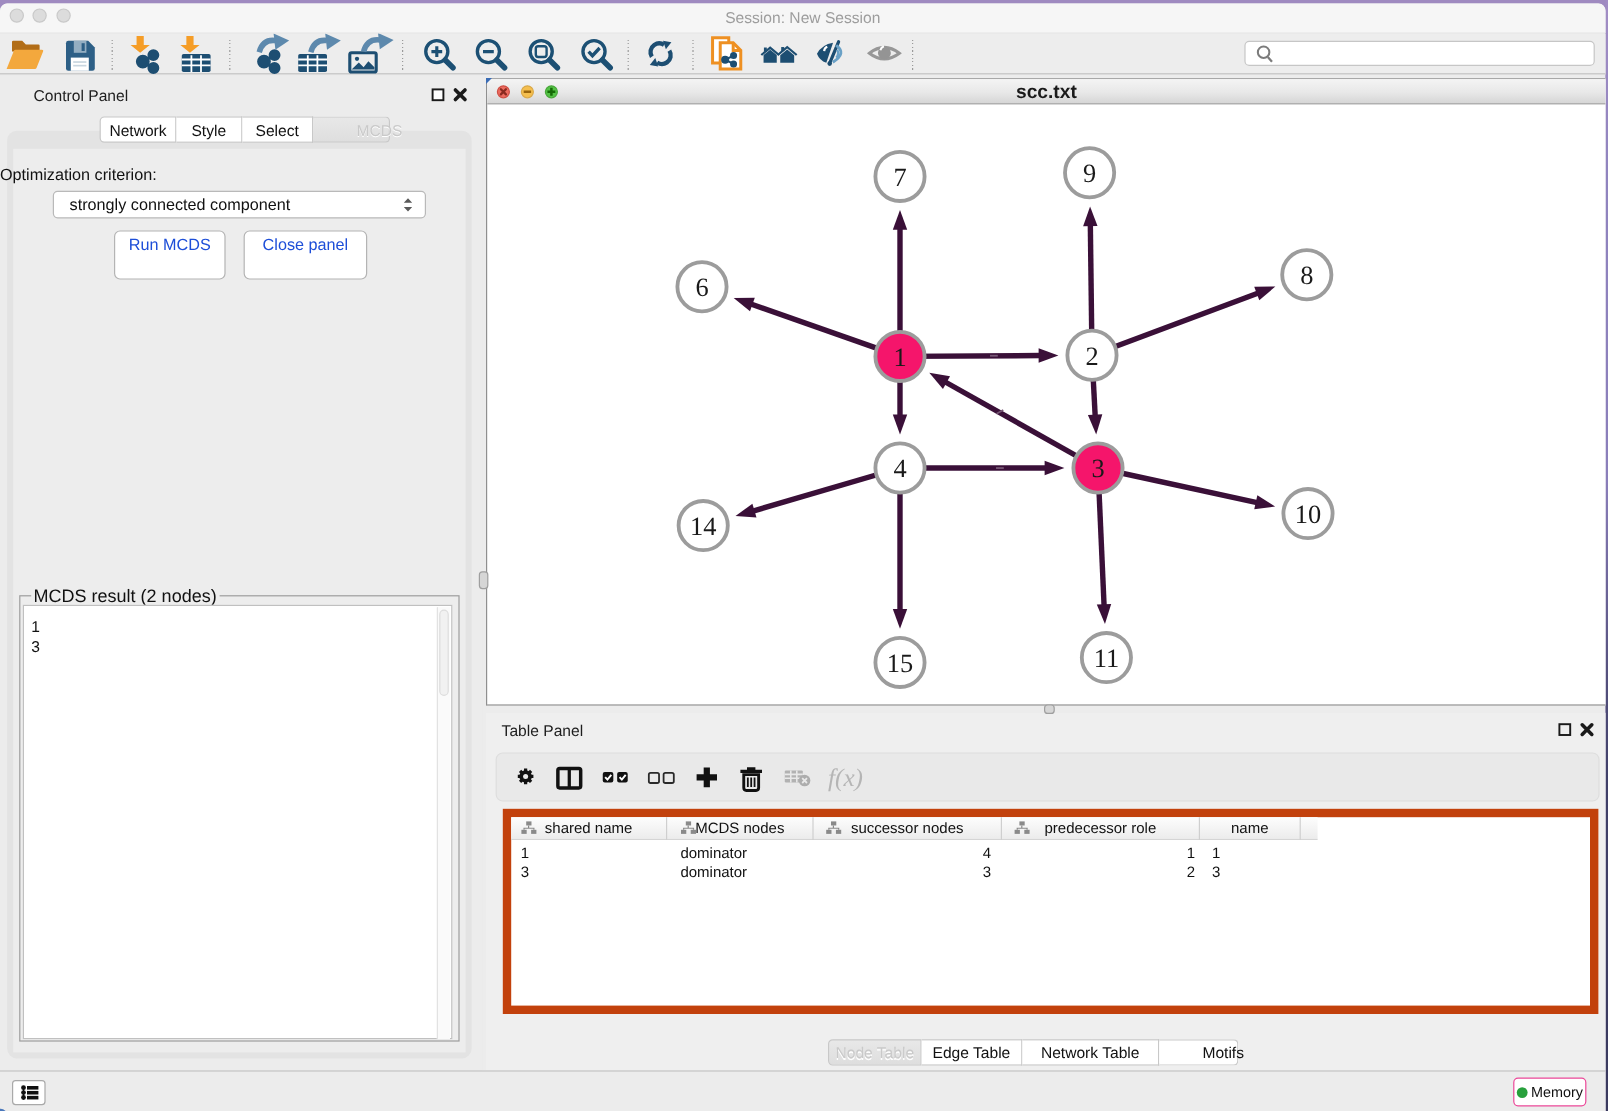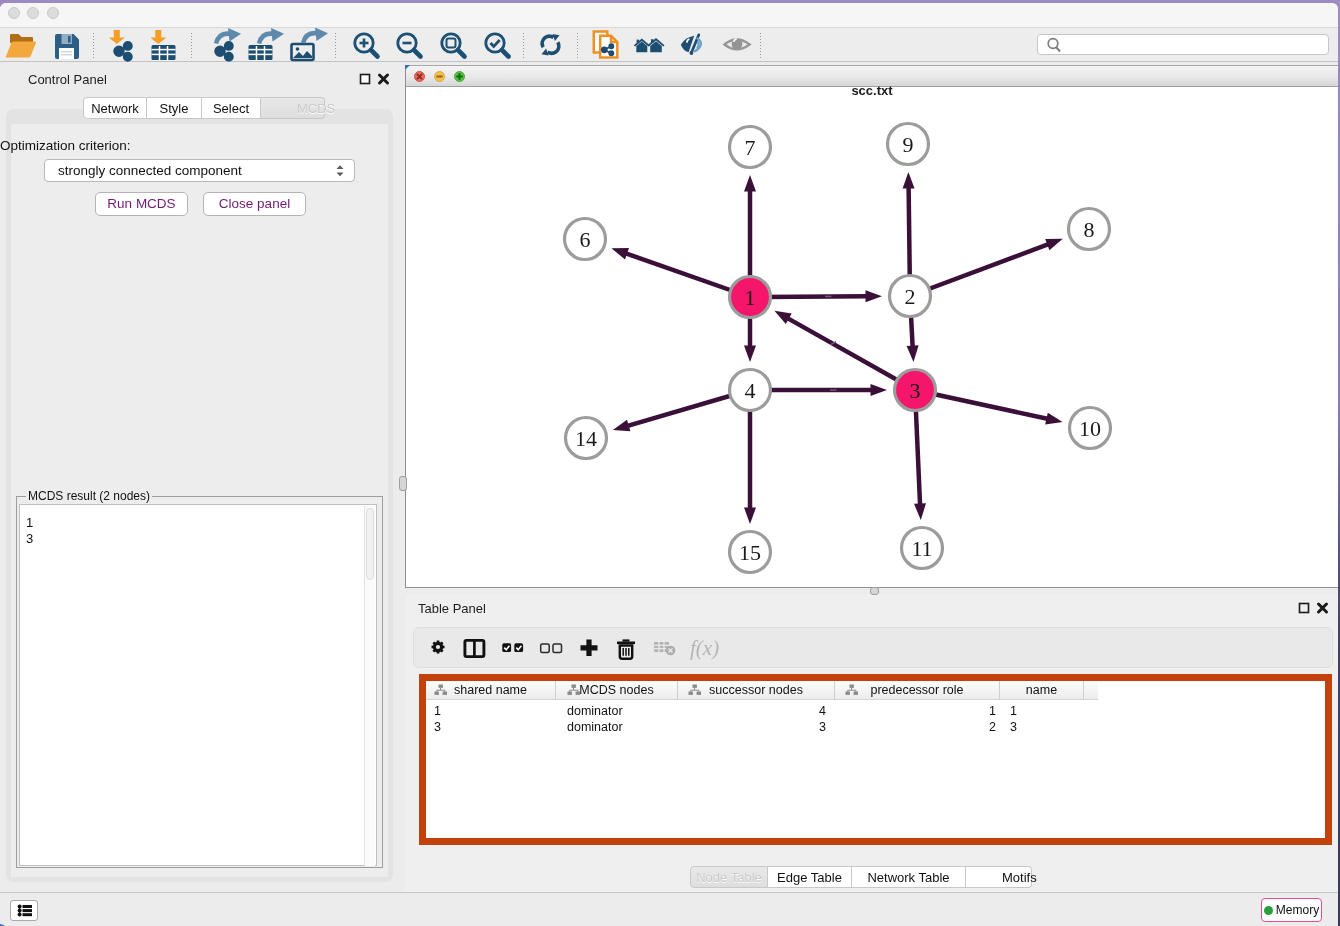--- a/index.html
+++ b/index.html
@@ -34,38 +34,38 @@
   .tabrow { position:absolute; display:flex; }
   .tab { height:22px; line-height:21px; background:#fff;
     border:1px solid #c8c8c8; border-left:none; font-size:13px; color:#111; text-align:center; }
   .tab.first { border-left:1px solid #c8c8c8; border-radius:4px 0 0 4px; }
   .tab.last  { border-radius:0 4px 4px 0;padding-left:36px; }
   .tab.sel { background:linear-gradient(180deg,#e8e8e8,#dedede); color:#c9c9c9;
     text-shadow:0 1px 0 #fff; }
   #optlabel { position:absolute; left:0; top:75px; width:402px; text-align:left; font-size:13.5px; color:#111; }
   #dropdown { position:absolute; left:44px; top:96px; width:311px; height:23px; background:#fff;
     border:1px solid #b9b9b9; border-radius:4px; font-size:13.5px; color:#111; line-height:21px; }
-  .btn { position:absolute; height:24px; background:#fff; border:1px solid #b4b4b4;
-    border-radius:5px; font-size:13.5px; color:#701a75; text-align:center; line-height:21px; }
+  .btn { position:absolute; height:41px; background:#fff; border:1px solid #b4b4b4;
+    border-radius:5px; font-size:13.5px; color:#1d4ed8; text-align:center; line-height:21px; }
   #fieldset { position:absolute; left:16px; top:433px; width:367px; height:372px;
     border:1px solid #9d9d9d; }
   #fieldlegend { position:absolute; left:9px; top:-8px; background:#ededed; padding:0 2px;
-    font-size:12px; color:#111; }
+    font-size:15px; color:#111; }
   #resultarea { position:absolute; left:2px; top:7px; width:358px; height:362px; background:#fff;
     border:1px solid #c0c0c0; font-size:13px; color:#111; line-height:16px; padding:10px 0 0 6px; }
   #resultscroll { position:absolute; right:1px; top:1px; width:11px; height:360px; background:#fafafa;
     border-left:1px solid #e2e2e2; }
 
   
   #netwin { position:absolute; left:405px; top:65px; width:933px; height:523px; overflow:hidden;
     background:#fff; border-left:1px solid #8f8f8f; border-top:1px solid #a8a8a8; border-bottom:1px solid #909090; }
   #nettitle { position:absolute; left:0; top:0; width:100%; height:21px;
     background:linear-gradient(180deg,#f4f4f4,#e8e8e8 55%,#d6d6d6); border-bottom:1px solid #9e9e9e; }
-  #nettitletext { position:absolute; width:100%; text-align:center; top:17px;
-    font-size:13px; color:#1a1a1a; font-weight:bold; }
+  #nettitletext { position:absolute; width:100%; text-align:center; top:3px;
+    font-size:16px; color:#1a1a1a; font-weight:bold; }
   .mac { position:absolute; top:5px; width:11px; height:11px; border-radius:50%; }
 
   
   #tpanel { position:absolute; left:405px; top:594px; width:933px; height:298px; overflow:hidden; background:#efefef; }
   #tp-title { position:absolute; left:13px; top:7px; font-size:13px; color:#1e1e1e; }
   #tp-toolbar { position:absolute; left:8px; top:33px; width:920px; height:41px;
     background:#e9e9e9; border:1px solid #dedede; border-radius:6px; }
   #tp-table { position:absolute; left:14px; top:80px; width:913px; height:171px; background:#fff;
     border:7px solid #c2410c; }
   #tp-header { position:absolute; left:0; top:0; width:672px; height:19px;
@@ -78,20 +78,21 @@
     background:#ececec; border-top:1px solid #c4c4c4; }
 </style>
 </head>
 <body>
 <div id="win"></div>
 <div id="rightstrip"></div>
 <div id="titlebar">
   <div class="tl" style="left:8px"></div>
   <div class="tl" style="left:27px"></div>
   <div class="tl" style="left:47px"></div>
+  <div id="titletext">Session: New Session</div>
 </div>
 <div id="toolbar">
   <div class="sep" style="left:93px"></div>
   <div class="sep" style="left:191px"></div>
   <div class="sep" style="left:335px"></div>
   <div class="sep" style="left:523px"></div>
   <div class="sep" style="left:577px"></div>
   <div class="sep" style="left:760px"></div>
   <svg width="1334" height="34" viewBox="0 27 1334 34" style="position:absolute;left:0;top:0">
 

